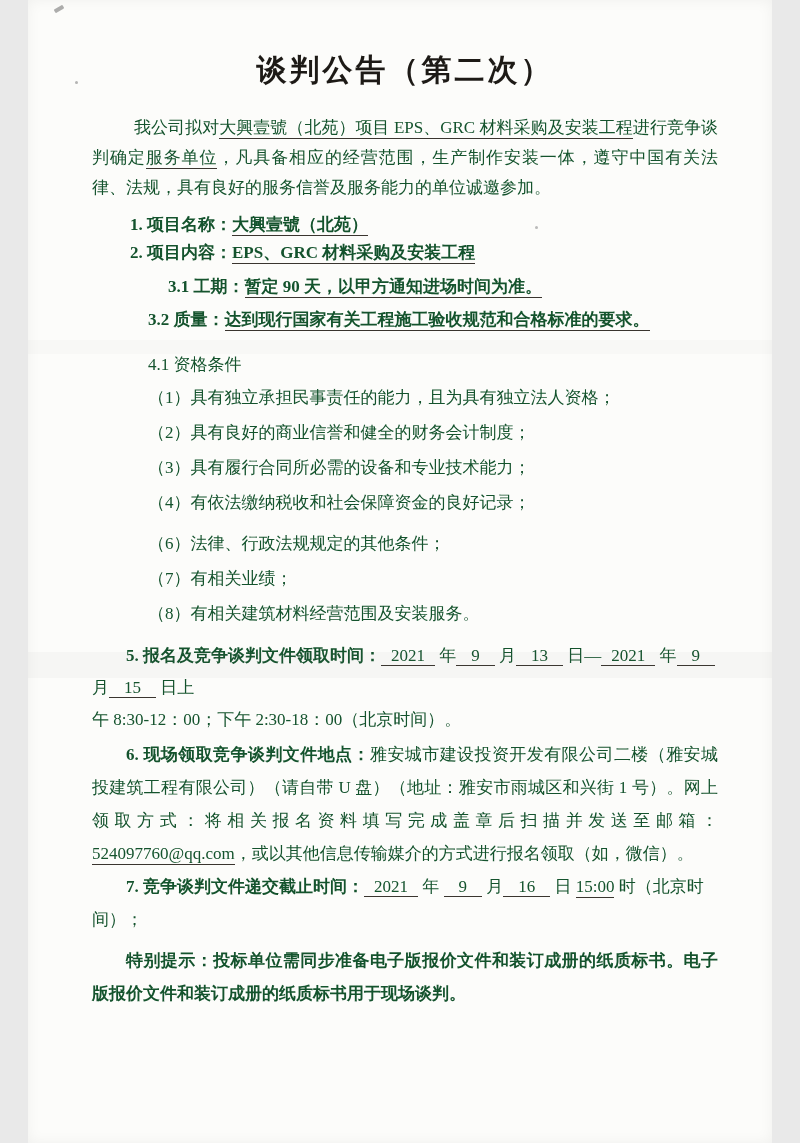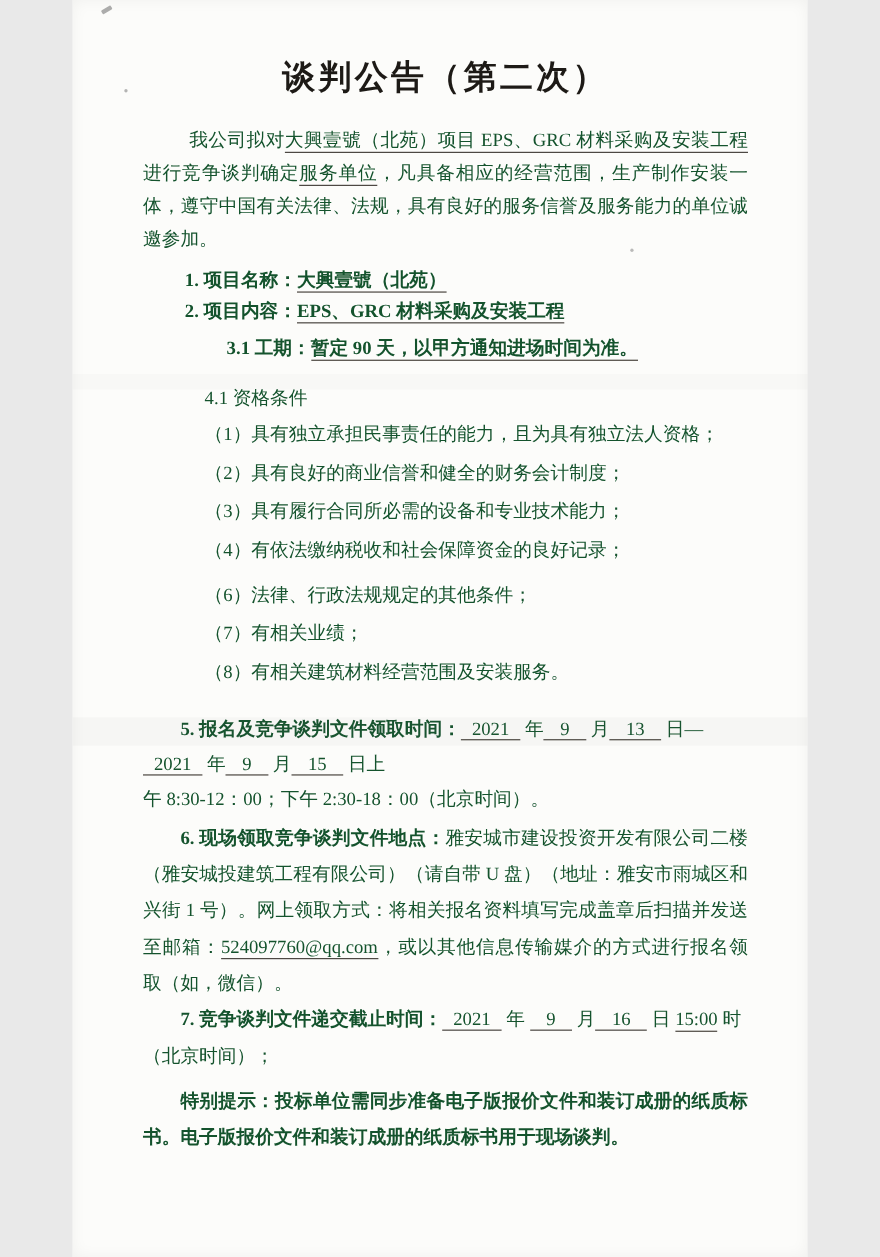--- a/index.html
+++ b/index.html
@@ -1,19 +1,19 @@
 <!DOCTYPE html>
 <html><head>
 <meta charset="utf-8">
 <style>
   * { margin:0; padding:0; box-sizing:border-box; }
   html,body { background:#e9e9e9; }
   .page {
     position:relative;
-    width:668px; height:1143px;
+    width:744px; height:1143px;
     margin:0 auto;
     background:#fcfcfa;
     color:#28241f;
     font-family:"Liberation Serif","DejaVu Serif",serif;
     font-size:17px;
     padding:40px 54px 0 64px;
     overflow:hidden;
     box-shadow:inset 0 0 14px rgba(0,0,0,0.05);
   }
   
@@ -43,21 +43,21 @@
   .item-g  { margin:6px 0 0 38px;  line-height:27px; }
   .item-l2 { margin:7px 0 0 76px;  line-height:27px; }
   .item-l2b{ margin:6px 0 0 56px;  line-height:27px; }
   .item-l1c{ margin:7px 0 0 38px;  line-height:27px; }
   .sub41   { margin:18px 0 0 56px; line-height:27px; }
 
   .cond { margin-top:5px; line-height:30px; text-indent:56px; text-align:justify; }
   .cond:first-of-type { margin-top:6px; }
   .cond-gap { margin-top:11px; }
 
-  .sec5 { margin-top:21px;  line-height:32px; text-indent:34px; }
+  .sec5 { margin-top:11px;  line-height:32px; text-indent:34px; }
   .sec6 { margin-top:2px;  line-height:33px; text-indent:34px; text-align:justify; }
   .sec7 { margin-top:0;    line-height:33px; text-indent:34px; }
   .note { margin-top:8px;  line-height:33px; text-indent:34px; text-align:justify; font-weight:bold; }
 </style>
 </head>
 <body>
 
 <div class="page">
 
   <div class="artifact a-tl"></div>
@@ -71,20 +71,21 @@
 
   <p class="intro"><span>我公司拟对</span><span class="u">大興壹號（北苑）项目 EPS、GRC 材料采购及安装工程</span><span>进行竞争谈判确定</span><span class="u">服务单位</span><span>，凡具备相应的经营范围，生产制作安装一体，遵守中国有关法律、法规，具有良好的服务信誉及服务能力的单位诚邀参加。</span></p>
 
   <p class="item-l1"><span class="b">1. 项目名称：</span><span class="u b">大興壹號（北苑）</span></p>
 
   <p class="item-l1b"><span class="b">2.  项目内容：</span><span class="u b">EPS、GRC 材料采购及安装工程</span></p>
 
 
   <p class="item-l2"><span class="b">3.1 工期：</span><span class="u b">暂定 90 天，以甲方通知进场时间为准。</span></p>
 
+  <p class="item-l2b"><span class="b">3.2 质量：</span><span class="u b">达到现行国家有关工程施工验收规范和合格标准的要求。</span></p>
 
 
   <p class="sub41"><span>4.1 资格条件</span></p>
 
   <p class="cond">（1）具有独立承担民事责任的能力，且为具有独立法人资格；</p>
   <p class="cond">（2）具有良好的商业信誉和健全的财务会计制度；</p>
   <p class="cond">（3）具有履行合同所必需的设备和专业技术能力；</p>
   <p class="cond">（4）有依法缴纳税收和社会保障资金的良好记录；</p>
   <p class="cond cond-gap">（6）法律、行政法规规定的其他条件；</p>
   <p class="cond">（7）有相关业绩；</p>

